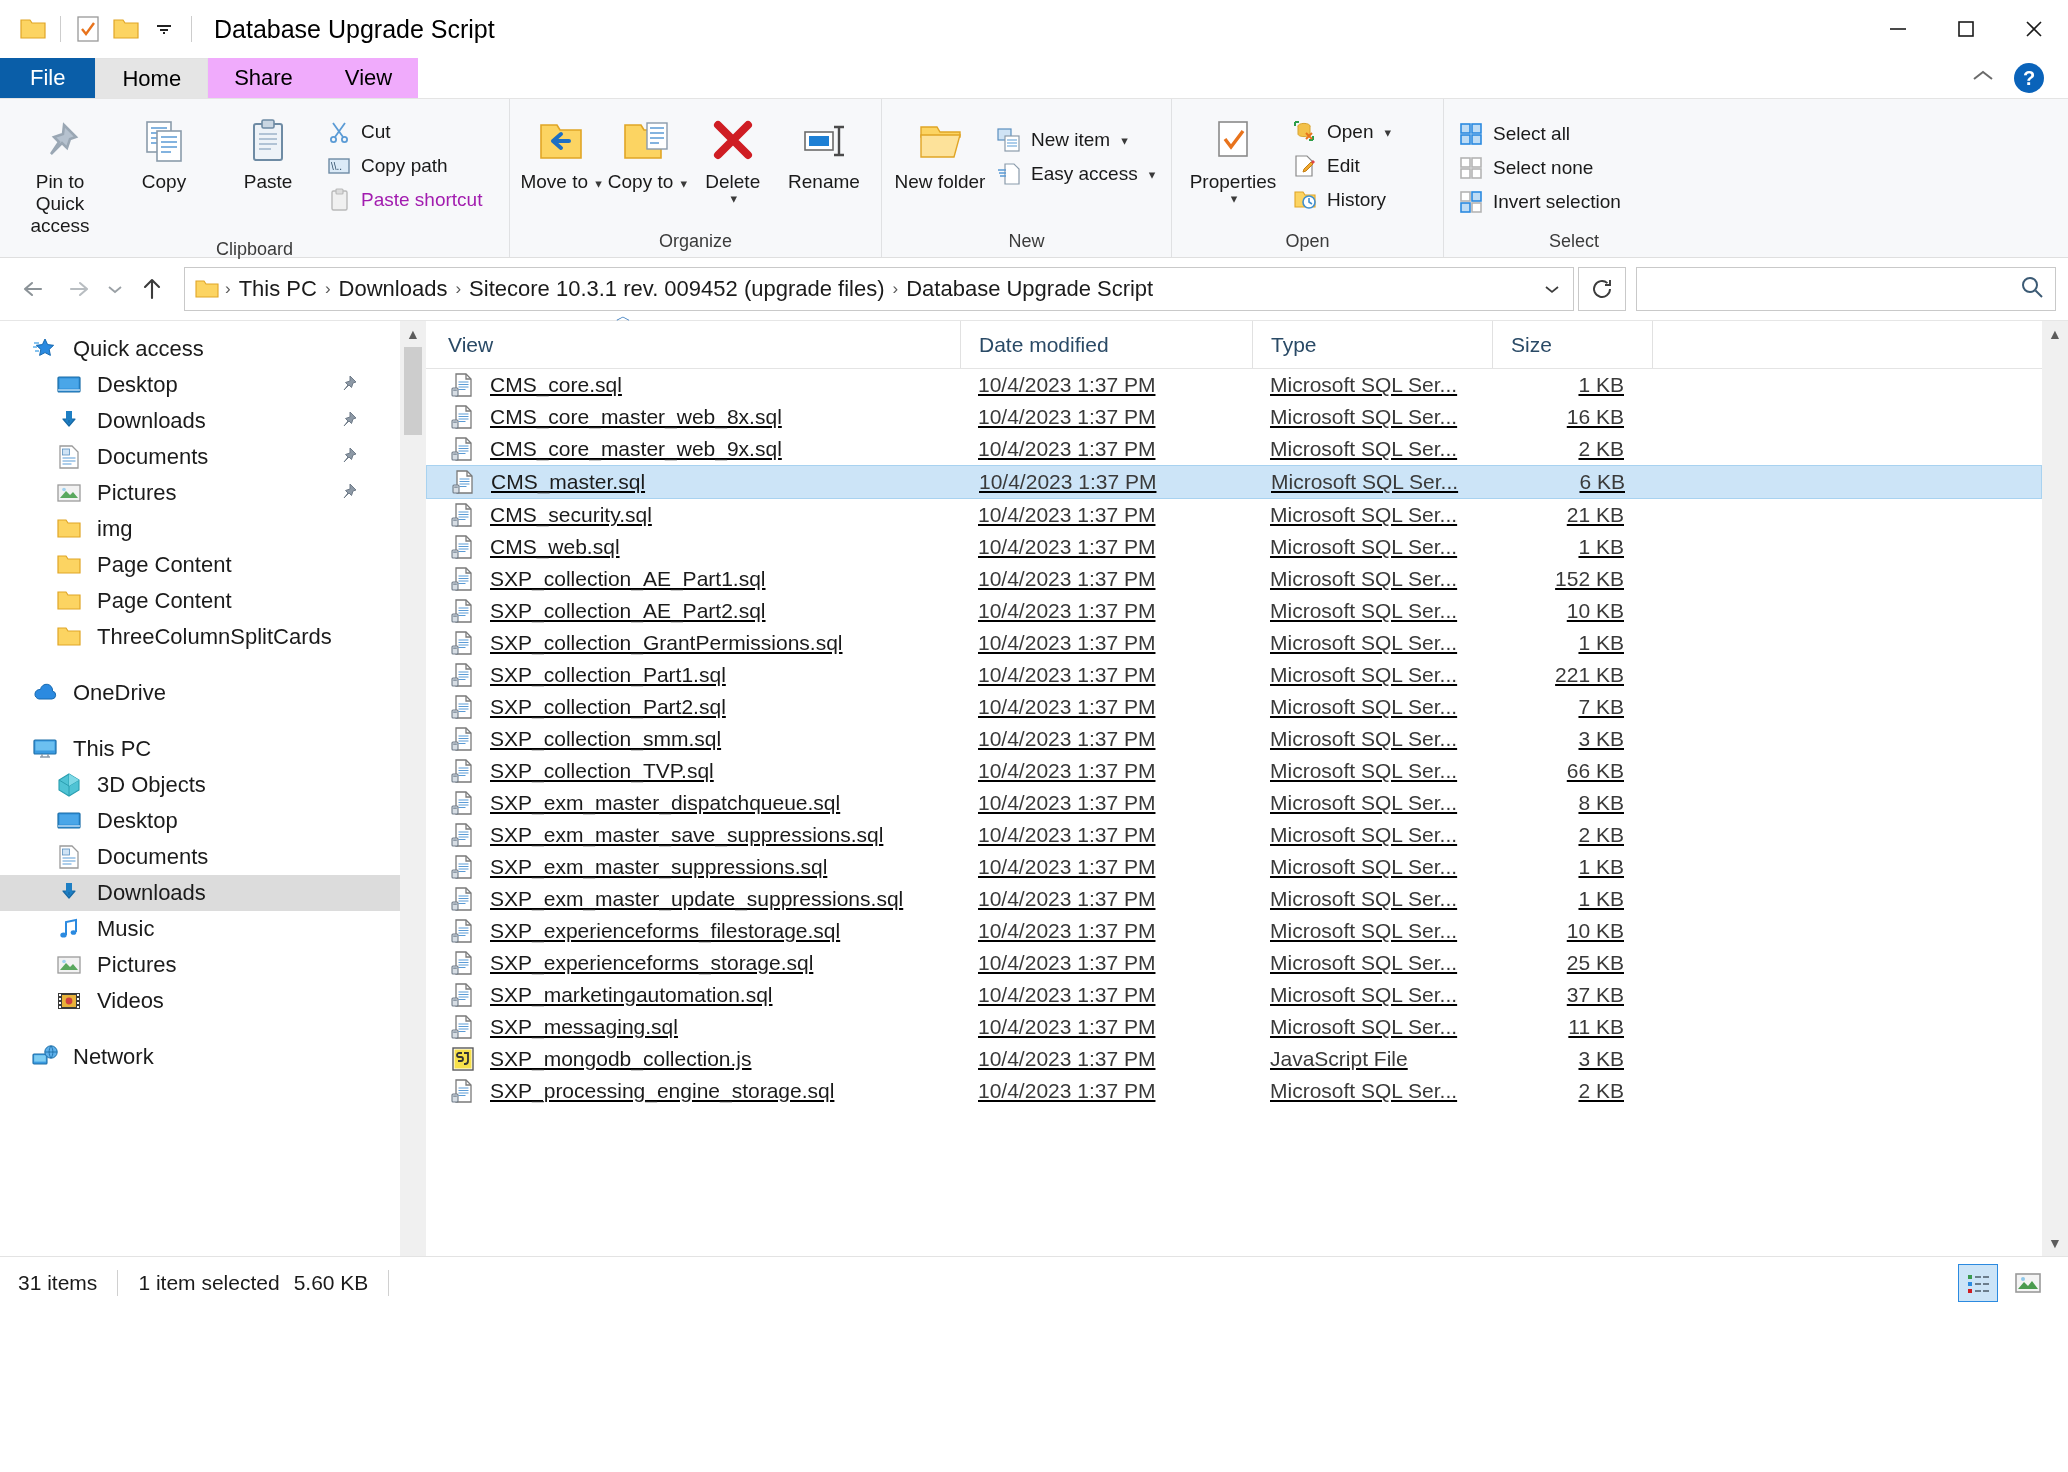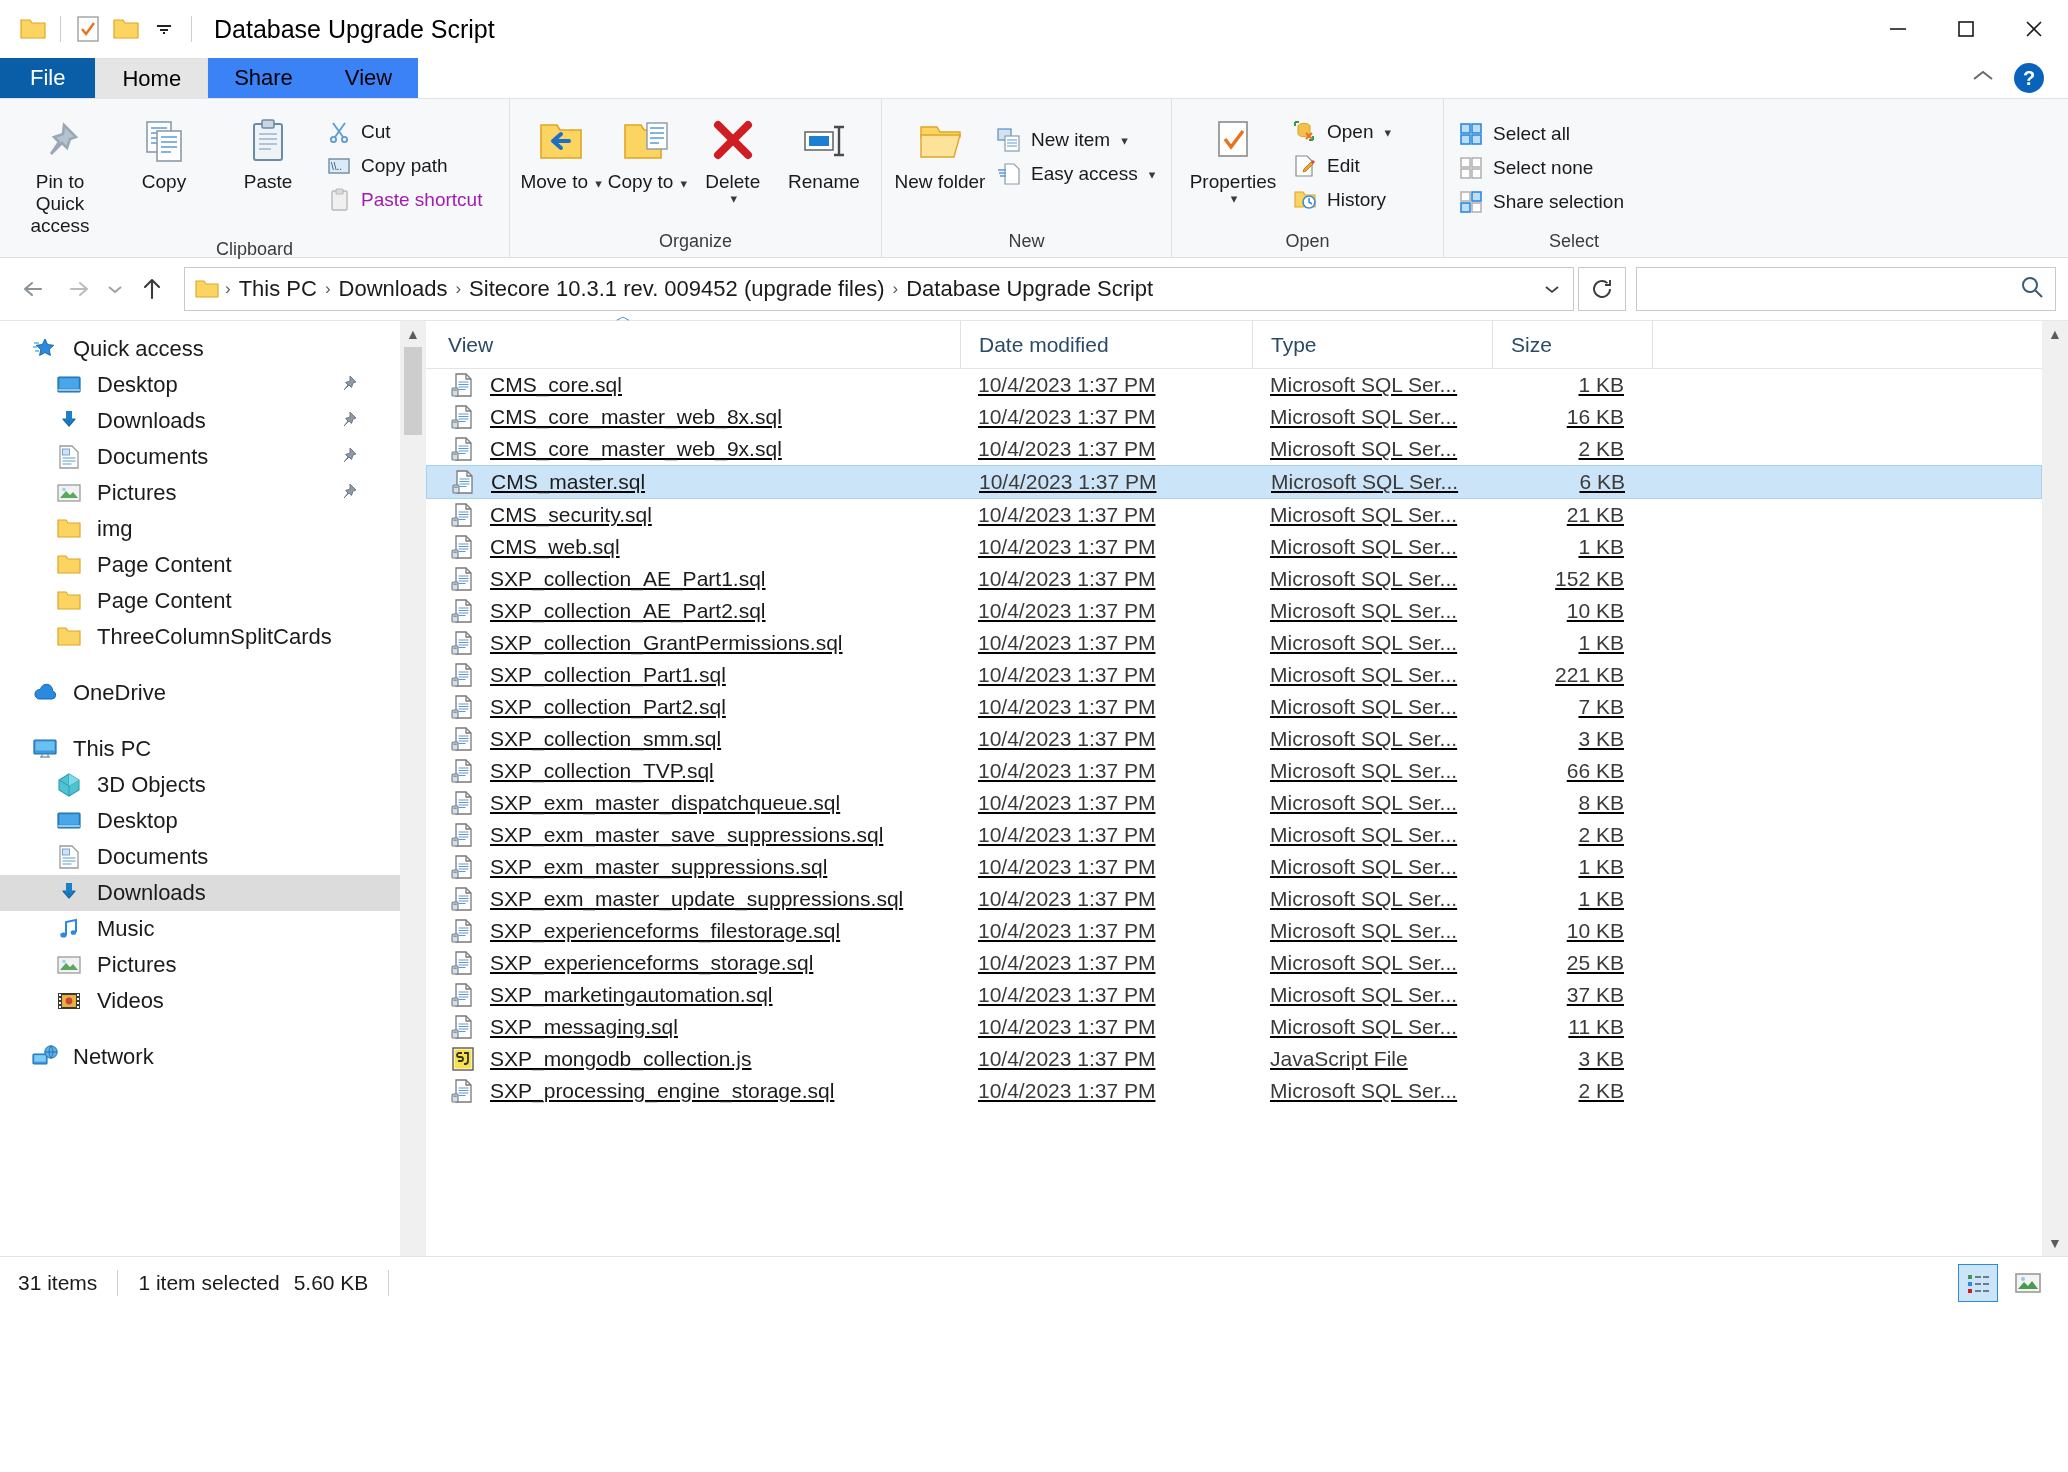--- a/index.html
+++ b/index.html
@@ -53,21 +53,21 @@
   .tabstrip {
     height: 40px; flex: 0 0 40px;
     display: flex; align-items: stretch;
     background: #ffffff;
     position: relative;
   }
   .tab {
     display: flex; align-items: center; justify-content: center;
     padding: 0 26px;
     font-size: 22px; color: #000000;
-    background: #3b82f6;
+    background: #f0abfc;
     cursor: default;
   }
   .tab.file {
     background: #0a5ea8; color: #ffffff;
     padding: 0 30px;
   }
   .tab.active {
     background: #e5e5e5;
     border-left: 1px solid #e2e2e2;
     border-right: 1px solid #e2e2e2;
@@ -544,21 +544,21 @@
           </div>
           <div class="small-btn">
             <span class="ico">
               <svg width="24" height="24" viewBox="0 0 24 24">
                   <rect x="2" y="2" width="9" height="9" fill="#fff" stroke="#b4b4b4" stroke-width="1.6"></rect>
                   <rect x="13" y="2" width="9" height="9" fill="#bedcf5" stroke="#2b8ae0" stroke-width="1.6"></rect>
                   <rect x="2" y="13" width="9" height="9" fill="#bedcf5" stroke="#2b8ae0" stroke-width="1.6"></rect>
                   <rect x="13" y="13" width="9" height="9" fill="#fff" stroke="#b4b4b4" stroke-width="1.6"></rect>
                 </svg>
             </span>
-            <span>Share selection</span>
+            <span>Invert selection</span>
           </div>
         </div>
       </div>
       <div class="rgroup-label">Select</div>
     </div>
   </div>
 
   <div class="navbar">
     <div class="nav-btn">
       <svg width="30" height="24" viewBox="0 0 30 24">

